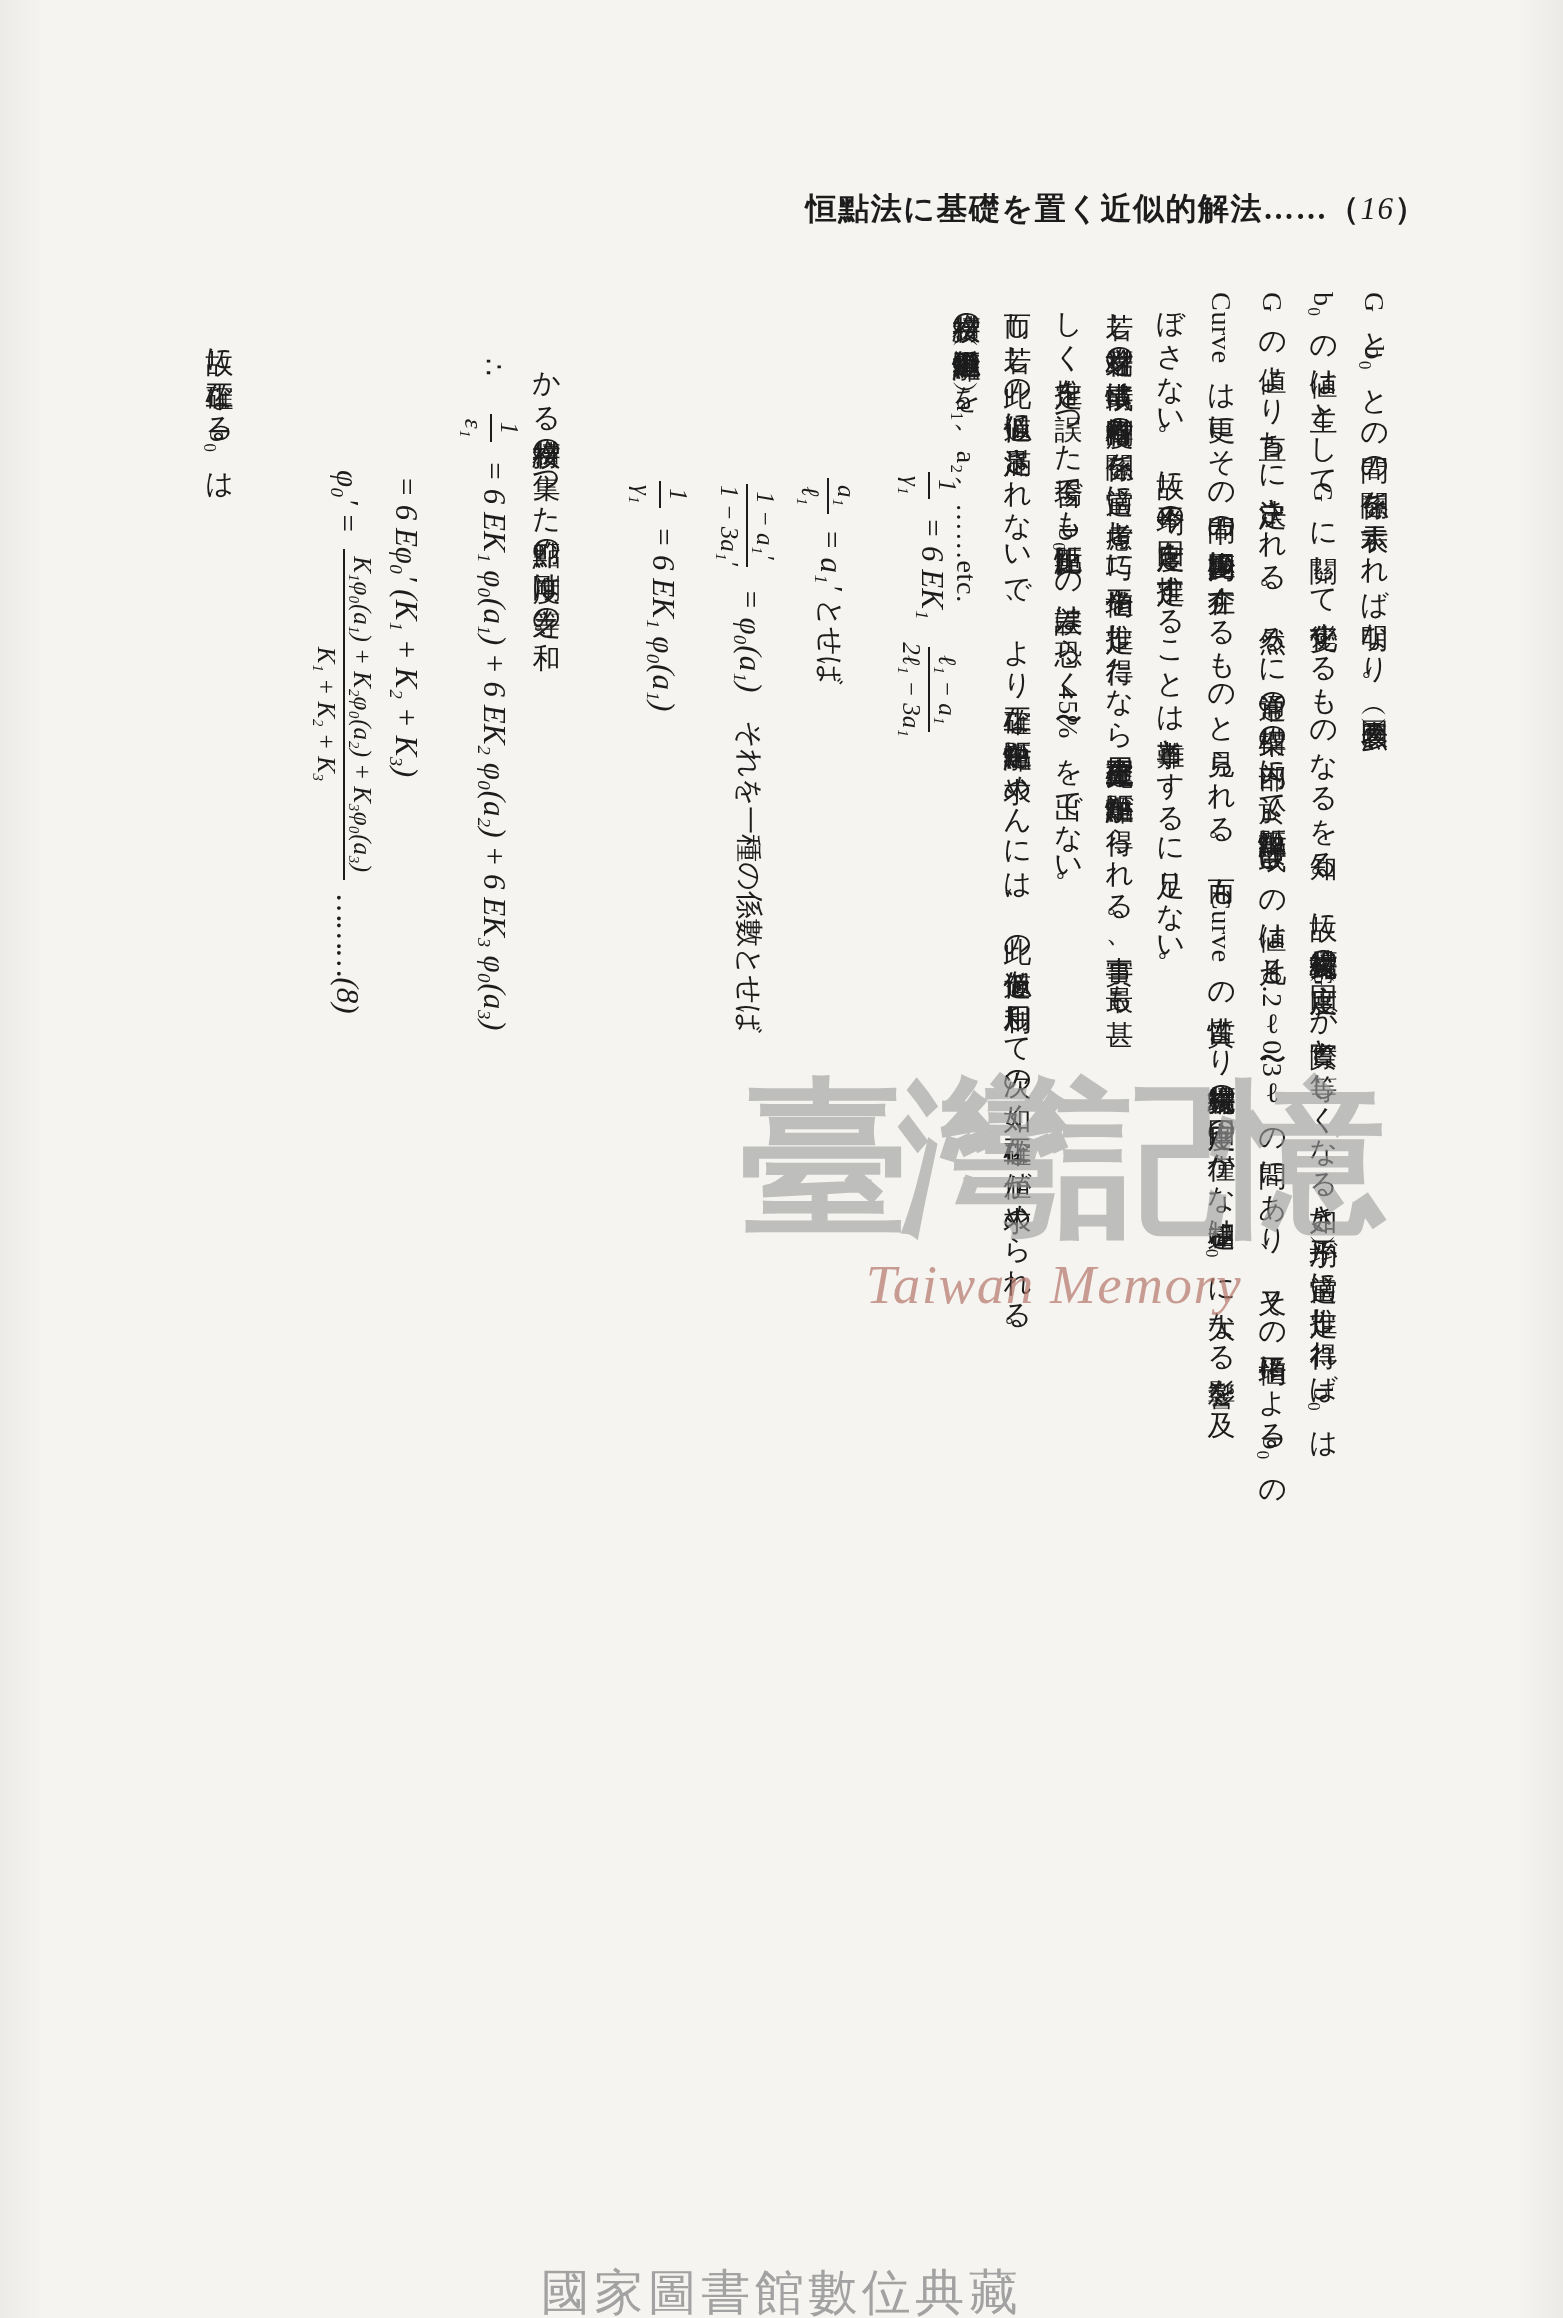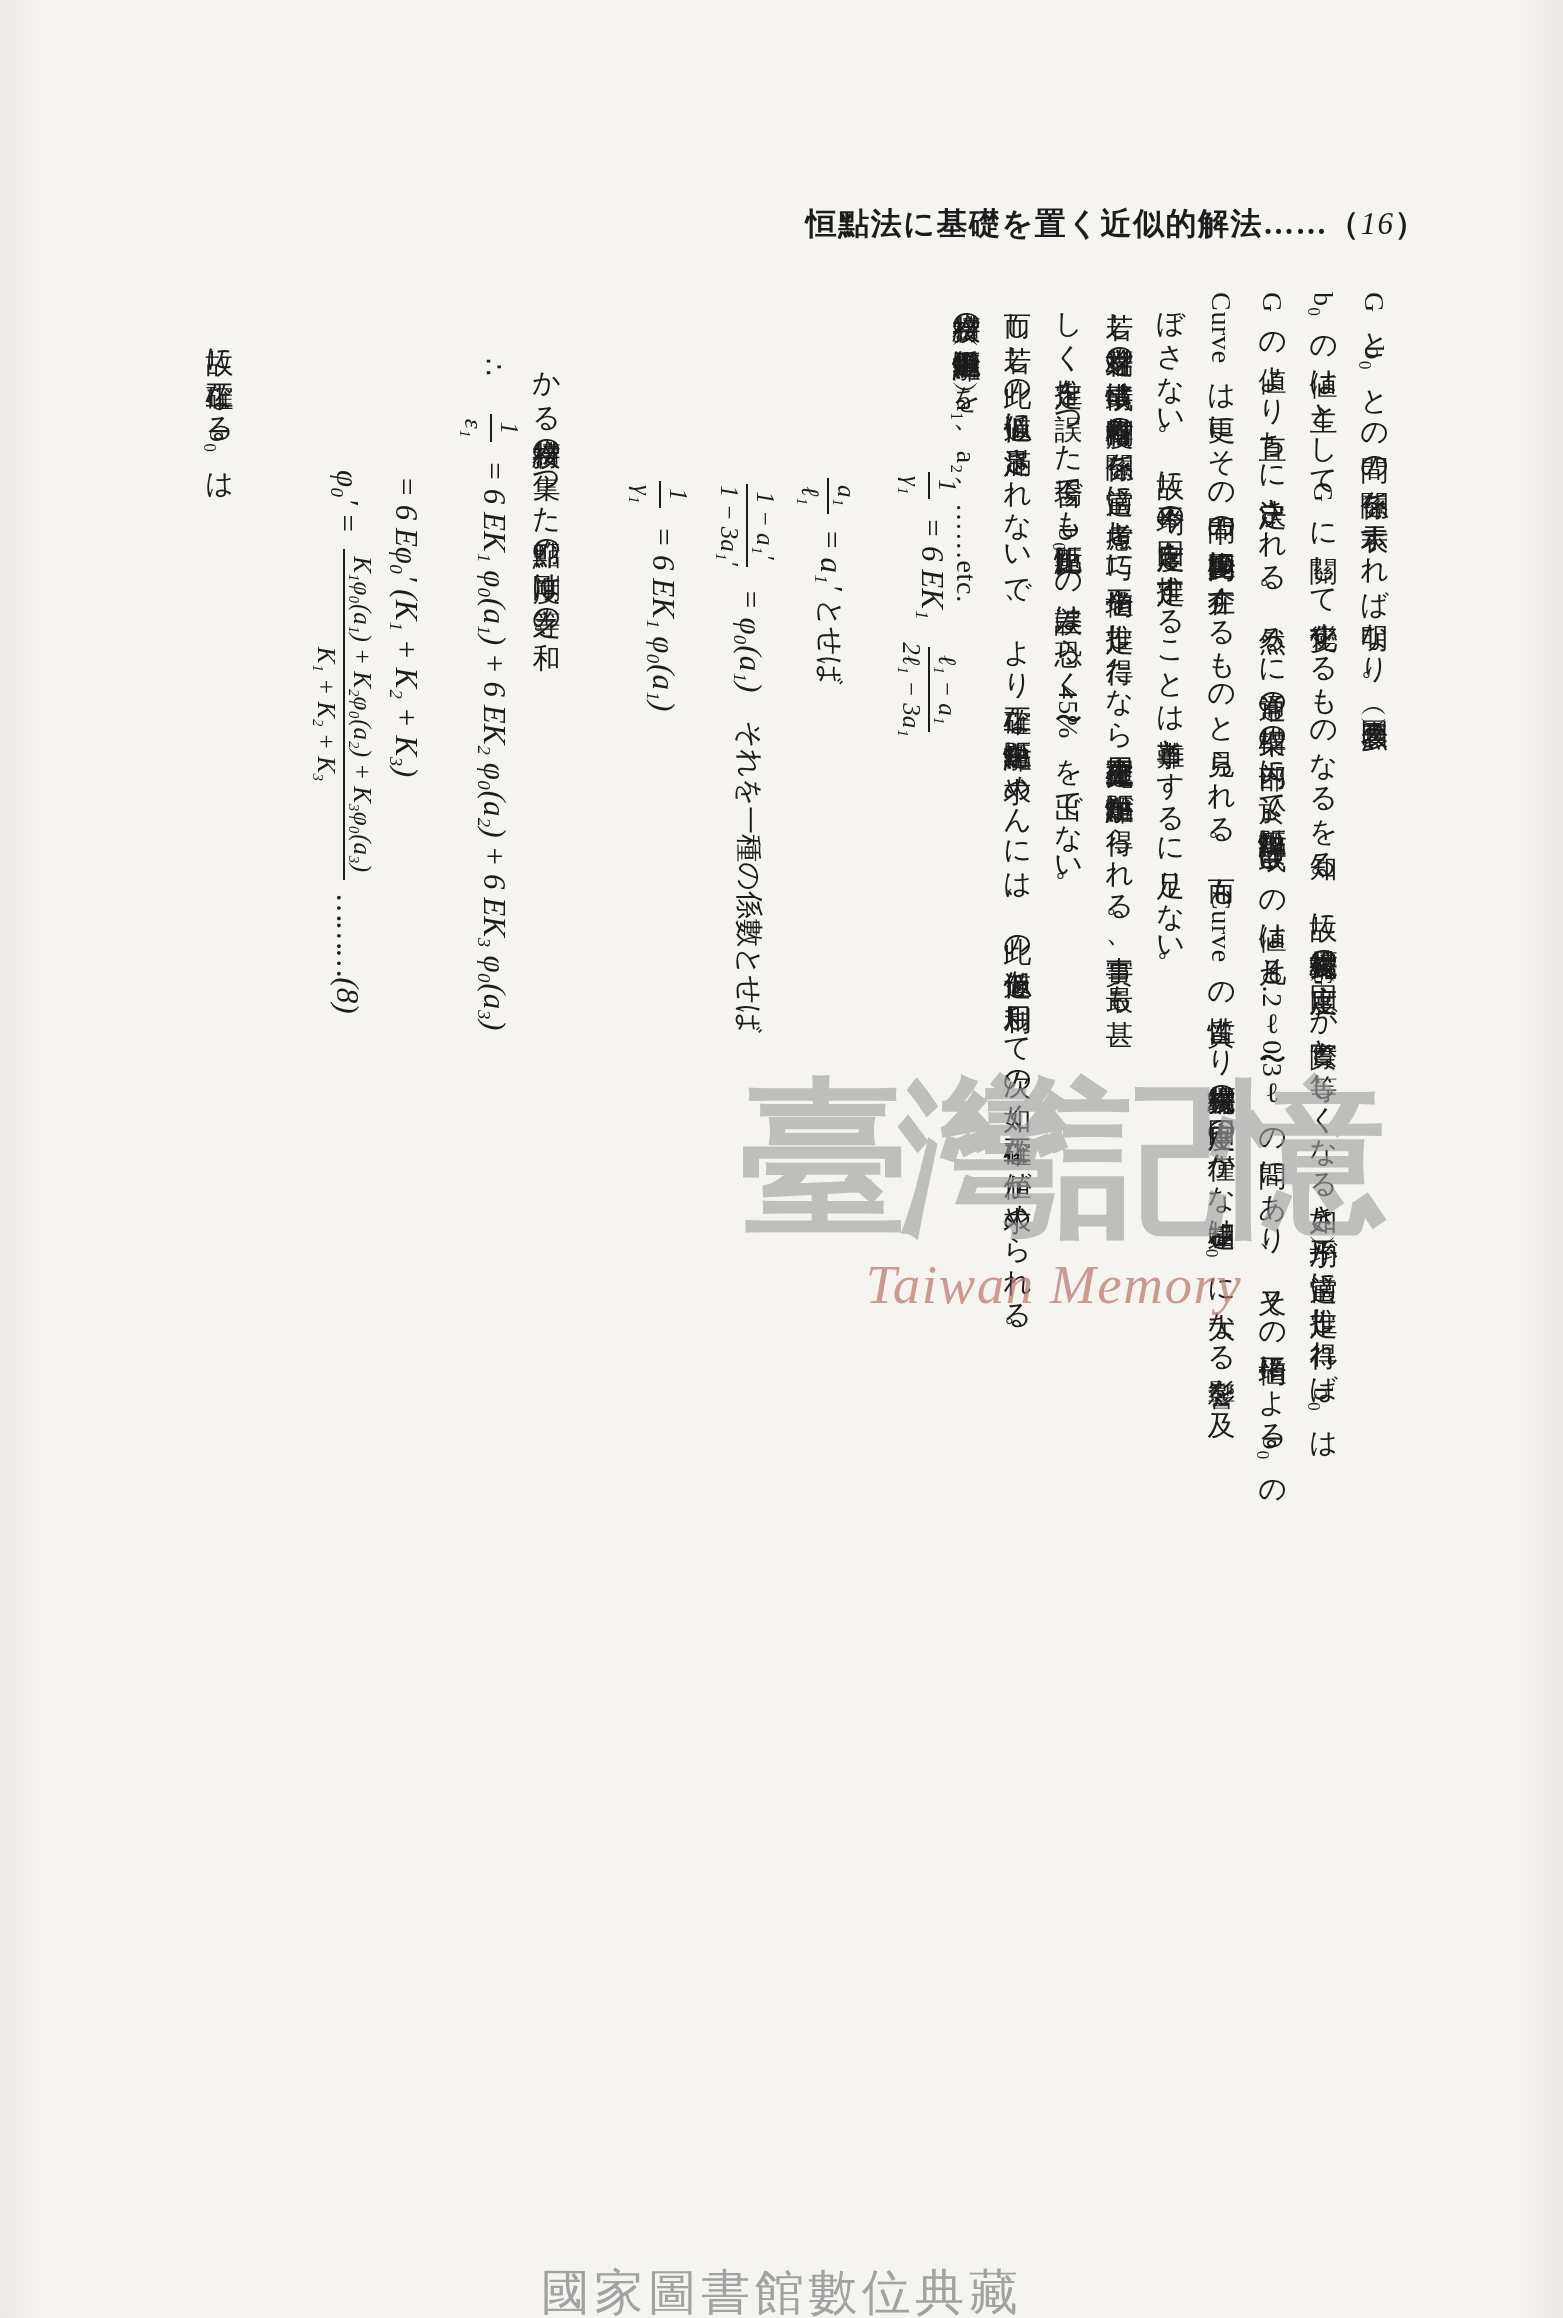--- a/index.html
+++ b/index.html
@@ -1,21 +1,21 @@
 <!DOCTYPE html>
 <html style="font-size:12px"><head>
 <meta charset="utf-8">
 <style>
   html,body{margin:0;padding:0;width:1563px;height:2319px;overflow:hidden;}
   body{background:#f4f3ef;position:relative;
        font-family:"Liberation Serif","DejaVu Serif",serif;color:#1c1c1c;}
   .page{position:absolute;inset:0;background:
         linear-gradient(90deg,#ecebe7 0,#f5f4f0 45px,#f5f4f0 1518px,#eceae6 1563px);}
   
-  .header{position:absolute;top:203px;right:136px;font-size:31px;font-weight:bold;
+  .header{position:absolute;top:188px;right:136px;font-size:31px;font-weight:bold;
           letter-spacing:1.5px;white-space:nowrap;}
   .header .pagenum{font-style:italic;font-weight:normal;}
   
   .vblock{writing-mode:vertical-rl;text-orientation:mixed;line-height:51px;
           font-size:28px;letter-spacing:0.7px;}
   .main-block{position:absolute;top:292px;right:163px;height:1915px;}
   .main-block .vcol{margin:0;}
   .kakaru{position:absolute;top:352px;right:991px;height:823px;font-size:28px;}
   .final{position:absolute;top:328px;right:1318px;height:374px;}
   

